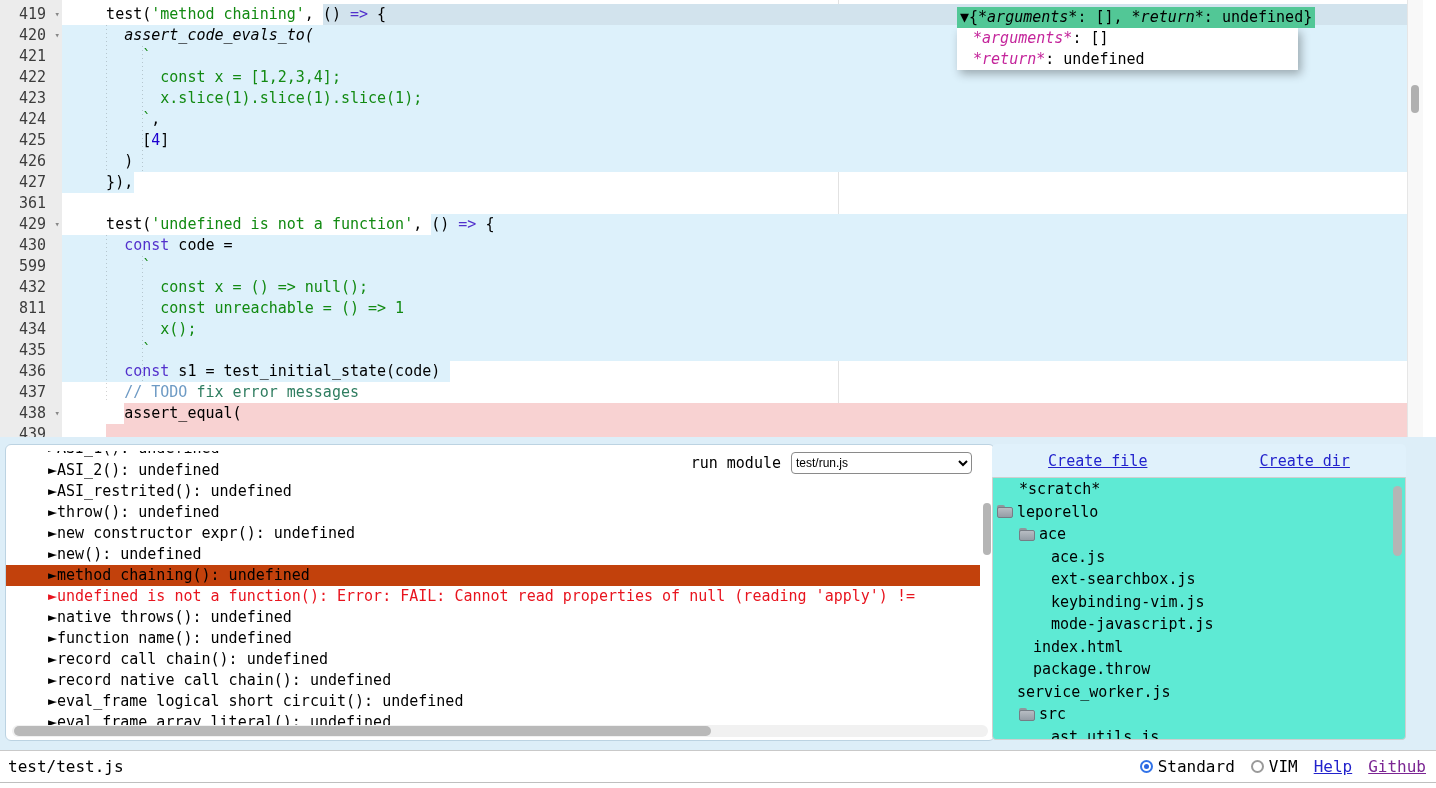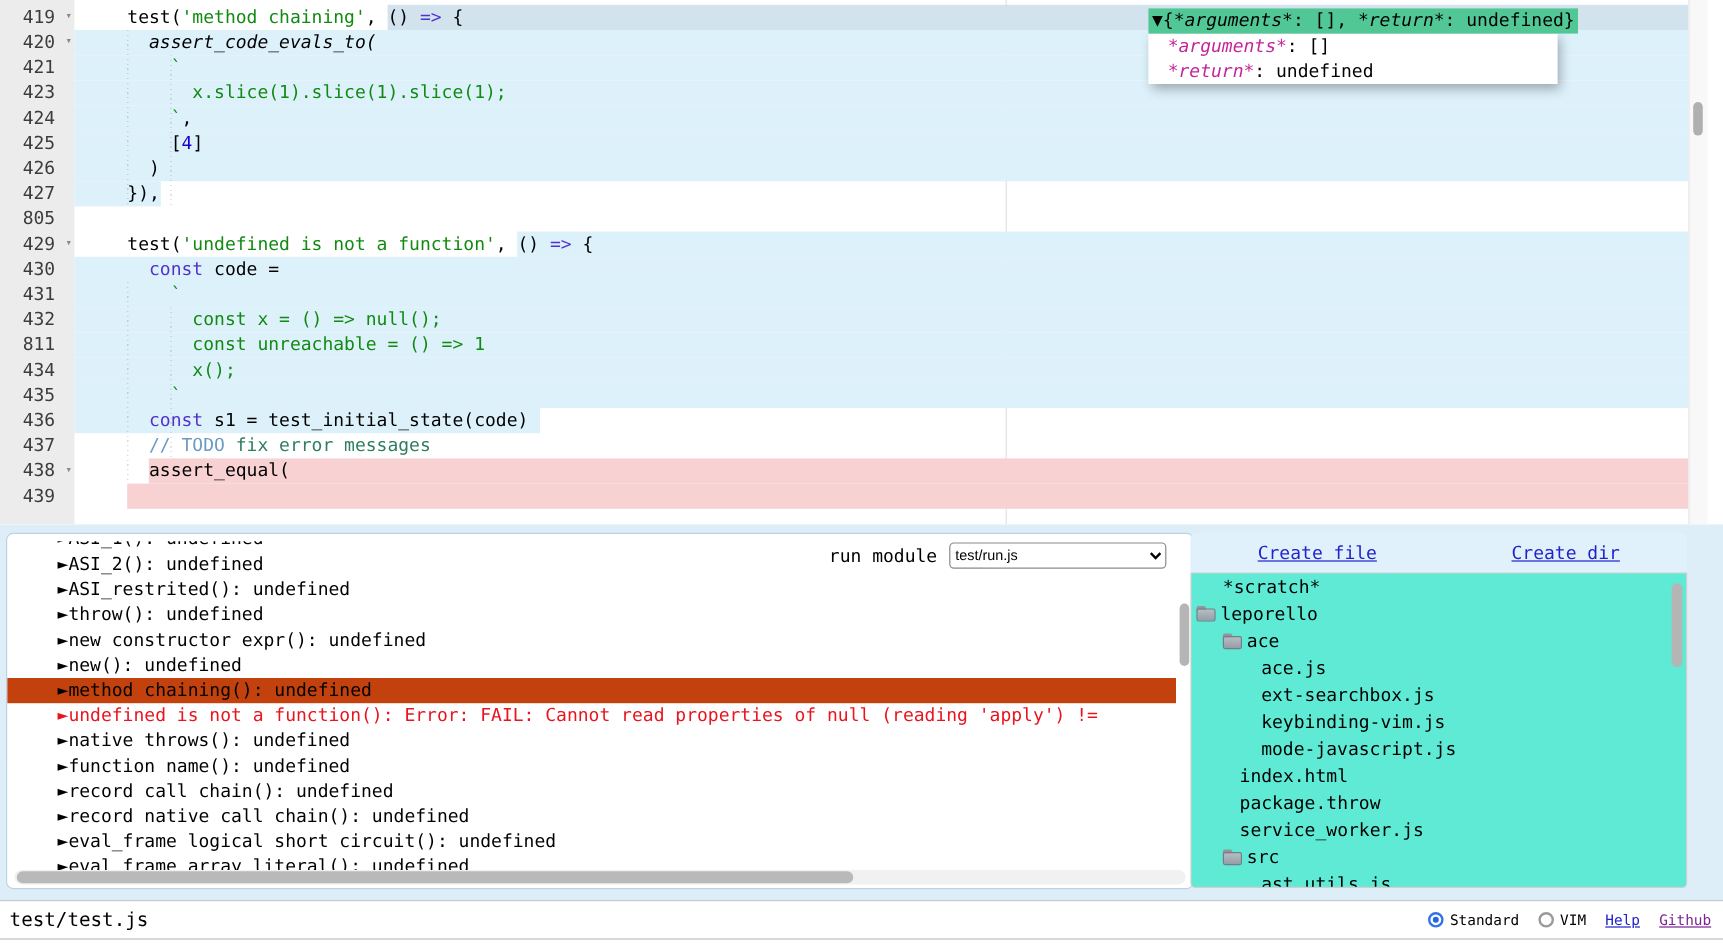--- a/index.html
+++ b/index.html
@@ -43,47 +43,48 @@
   #fp-head a{font-size:15px;text-decoration:underline;}
   #fp-body{position:relative;height:263px;background:#5eead4;border:1px solid #cfcfcf;border-radius:0 0 4px 4px;box-sizing:border-box;overflow:hidden;}
   .tree-row{height:22.5px;line-height:22.5px;font-size:15px;white-space:pre;display:flex;align-items:center;}
   .folder{display:inline-block;width:17px;height:13px;position:relative;margin-right:3px;flex:none;}
   .folder:before{content:"";position:absolute;left:0;top:0;width:8px;height:4px;background:#8f969c;border-radius:2px 2px 0 0;}
   .folder:after{content:"";position:absolute;left:0;top:2px;width:16px;height:11px;background:linear-gradient(#b7bdc3,#959da6);border:1px solid #767d85;border-radius:2px;box-sizing:border-box;}
   #fp-vscroll{position:absolute;right:3px;top:8px;width:9px;height:70px;background:#b5b5b5;border-radius:5px;}
   
   #statusbar{position:absolute;left:0;top:750px;width:1436px;height:33px;background:#fff;border-top:1px solid #c9c9c9;border-bottom:1px solid #bfbfbf;display:flex;align-items:center;justify-content:space-between;box-sizing:border-box;}
   #file-path{font-size:16px;padding-left:8px;}
-  #sb-right{display:flex;align-items:center;gap:16px;padding-right:10px;font-size:12px;}
+  #sb-right{display:flex;align-items:center;gap:16px;padding-right:10px;font-size:16px;}
   .radio-group{display:flex;align-items:center;gap:5px;}
   .radio{width:13px;height:13px;border-radius:50%;box-sizing:border-box;display:inline-block;position:relative;}
   .radio.on{border:2px solid #3273e8;background:#fff;}
   .radio.on:after{content:"";position:absolute;left:2px;top:2px;width:5px;height:5px;border-radius:50%;background:#2a65e0;}
   .radio.off{border:2px solid #9a9a9a;background:#fff;}
   #sb-right a{text-decoration:underline;}
 </style>
 </head>
 <body>
 
 <div id="editor">
   <div id="gutter-bg" style="background: rgb(236, 236, 236);"></div>
   <div id="ruler" style="left: 838px;"></div>
   <div id="lines">
       <div class="line"><div class="lnum">419<span class="fold">▾</span></div><div class="codecell"><div class="codebg" style="background: rgb(210, 227, 237); left: calc(28ch + 8px); right: 0px;"></div><div class="codetext"><span style="color: rgb(0, 0, 0);">    test(</span><span style="color: rgb(18, 138, 18);">'method chaining'</span><span style="color: rgb(0, 0, 0);">, () </span><span style="color: rgb(82, 48, 204);">=&gt;</span><span style="color: rgb(0, 0, 0);"> {</span></div></div></div>
       <div class="line"><div class="lnum">420<span class="fold">▾</span></div><div class="codecell"><div class="codebg" style="background: rgb(221, 241, 251); left: 0px; right: 0px;"></div><div class="codetext"><span style="color: rgb(0, 0, 0); font-style: italic;">      assert_code_evals_to(</span></div></div></div>
       <div class="line"><div class="lnum">421</div><div class="codecell"><div class="codebg" style="background: rgb(221, 241, 251); left: 0px; right: 0px;"></div><div class="codetext"><span style="color: rgb(18, 138, 18);">        `</span></div></div></div>
+      <div class="line"><div class="lnum">422</div><div class="codecell"><div class="codebg" style="background: rgb(221, 241, 251); left: 0px; right: 0px;"></div><div class="codetext"><span style="color: rgb(18, 138, 18);">          const x = [1,2,3,4];</span></div></div></div>
       <div class="line"><div class="lnum">423</div><div class="codecell"><div class="codebg" style="background: rgb(221, 241, 251); left: 0px; right: 0px;"></div><div class="codetext"><span style="color: rgb(18, 138, 18);">          x.slice(1).slice(1).slice(1);</span></div></div></div>
       <div class="line"><div class="lnum">424</div><div class="codecell"><div class="codebg" style="background: rgb(221, 241, 251); left: 0px; right: 0px;"></div><div class="codetext"><span style="color: rgb(18, 138, 18);">        `</span><span style="color: rgb(0, 0, 0);">,</span></div></div></div>
       <div class="line"><div class="lnum">425</div><div class="codecell"><div class="codebg" style="background: rgb(221, 241, 251); left: 0px; right: 0px;"></div><div class="codetext"><span style="color: rgb(0, 0, 0);">        [</span><span style="color: rgb(28, 0, 207);">4</span><span style="color: rgb(0, 0, 0);">]</span></div></div></div>
       <div class="line"><div class="lnum">426</div><div class="codecell"><div class="codebg" style="background: rgb(221, 241, 251); left: 0px; right: 0px;"></div><div class="codetext"><span style="color: rgb(0, 0, 0);">      )</span></div></div></div>
       <div class="line"><div class="lnum">427</div><div class="codecell"><div class="codebg" style="background: rgb(221, 241, 251); left: 0px; width: calc(7ch + 9px);"></div><div class="codetext"><span style="color: rgb(0, 0, 0);">    }),</span></div></div></div>
-      <div class="line"><div class="lnum">805</div><div class="codecell"><div class="codetext"></div></div></div>
+      <div class="line"><div class="lnum">361</div><div class="codecell"><div class="codetext"></div></div></div>
       <div class="line"><div class="lnum">429<span class="fold">▾</span></div><div class="codecell"><div class="codebg" style="background: rgb(221, 241, 251); left: calc(40ch + 8px); right: 0px;"></div><div class="codetext"><span style="color: rgb(0, 0, 0);">    test(</span><span style="color: rgb(18, 138, 18);">'undefined is not a function'</span><span style="color: rgb(0, 0, 0);">, () </span><span style="color: rgb(82, 48, 204);">=&gt;</span><span style="color: rgb(0, 0, 0);"> {</span></div></div></div>
       <div class="line"><div class="lnum">430</div><div class="codecell"><div class="codebg" style="background: rgb(221, 241, 251); left: 0px; right: 0px;"></div><div class="codetext"><span style="color: rgb(0, 0, 0);">      </span><span style="color: rgb(82, 48, 204);">const</span><span style="color: rgb(0, 0, 0);"> code =</span></div></div></div>
-      <div class="line"><div class="lnum">431</div><div class="codecell"><div class="codebg" style="background: rgb(221, 241, 251); left: 0px; right: 0px;"></div><div class="codetext"><span style="color: rgb(18, 138, 18);">        `</span></div></div></div>
+      <div class="line"><div class="lnum">599</div><div class="codecell"><div class="codebg" style="background: rgb(221, 241, 251); left: 0px; right: 0px;"></div><div class="codetext"><span style="color: rgb(18, 138, 18);">        `</span></div></div></div>
       <div class="line"><div class="lnum">432</div><div class="codecell"><div class="codebg" style="background: rgb(221, 241, 251); left: 0px; right: 0px;"></div><div class="codetext"><span style="color: rgb(18, 138, 18);">          const x = () =&gt; null();</span></div></div></div>
       <div class="line"><div class="lnum">811</div><div class="codecell"><div class="codebg" style="background: rgb(221, 241, 251); left: 0px; right: 0px;"></div><div class="codetext"><span style="color: rgb(18, 138, 18);">          const unreachable = () =&gt; 1</span></div></div></div>
       <div class="line"><div class="lnum">434</div><div class="codecell"><div class="codebg" style="background: rgb(221, 241, 251); left: 0px; right: 0px;"></div><div class="codetext"><span style="color: rgb(18, 138, 18);">          x();</span></div></div></div>
       <div class="line"><div class="lnum">435</div><div class="codecell"><div class="codebg" style="background: rgb(221, 241, 251); left: 0px; right: 0px;"></div><div class="codetext"><span style="color: rgb(18, 138, 18);">        `</span></div></div></div>
       <div class="line"><div class="lnum">436</div><div class="codecell"><div class="codebg" style="background: rgb(221, 241, 251); left: 0px; width: calc(42ch + 9px);"></div><div class="codetext"><span style="color: rgb(0, 0, 0);">      </span><span style="color: rgb(82, 48, 204);">const</span><span style="color: rgb(0, 0, 0);"> s1 = test_initial_state(code)</span></div></div></div>
       <div class="line"><div class="lnum">437</div><div class="codecell"><div class="codetext"><span style="color: rgb(0, 0, 0);">      </span><span style="color: rgb(109, 154, 196);">// TODO</span><span style="color: rgb(47, 125, 96);"> fix error messages</span></div></div></div>
       <div class="line"><div class="lnum">438<span class="fold">▾</span></div><div class="codecell"><div class="codebg" style="background: rgb(248, 210, 210); left: calc(6ch + 8px); right: 0px;"></div><div class="codetext"><span style="color: rgb(0, 0, 0);">      assert_equal(</span></div></div></div>
       <div class="line"><div class="lnum">439</div><div class="codecell"><div class="codebg" style="background: rgb(248, 210, 210); left: calc(4ch + 8px); right: 0px;"></div><div class="codetext"></div></div></div>
     </div>
   <div id="ed-scroll">
@@ -137,21 +138,21 @@
       <div id="fp-tree">
           <div class="tree-row" style="padding-left: 26px;"><span>*scratch*</span></div>
           <div class="tree-row" style="padding-left: 4px;"><span class="folder"></span><span>leporello</span></div>
           <div class="tree-row" style="padding-left: 26px;"><span class="folder"></span><span>ace</span></div>
           <div class="tree-row" style="padding-left: 58px;"><span>ace.js</span></div>
           <div class="tree-row" style="padding-left: 58px;"><span>ext-searchbox.js</span></div>
           <div class="tree-row" style="padding-left: 58px;"><span>keybinding-vim.js</span></div>
           <div class="tree-row" style="padding-left: 58px;"><span>mode-javascript.js</span></div>
           <div class="tree-row" style="padding-left: 40px;"><span>index.html</span></div>
           <div class="tree-row" style="padding-left: 40px;"><span>package.throw</span></div>
-          <div class="tree-row" style="padding-left: 40px;"><span>service_worker.js</span></div>
+          <div class="tree-row" style="padding-left: 24px;"><span>service_worker.js</span></div>
           <div class="tree-row" style="padding-left: 26px;"><span class="folder"></span><span>src</span></div>
           <div class="tree-row" style="padding-left: 58px;"><span>ast_utils.js</span></div>
         </div>
       <div id="fp-vscroll"></div>
     </div>
   </div>
 
 </div>
 
 <div id="statusbar">

